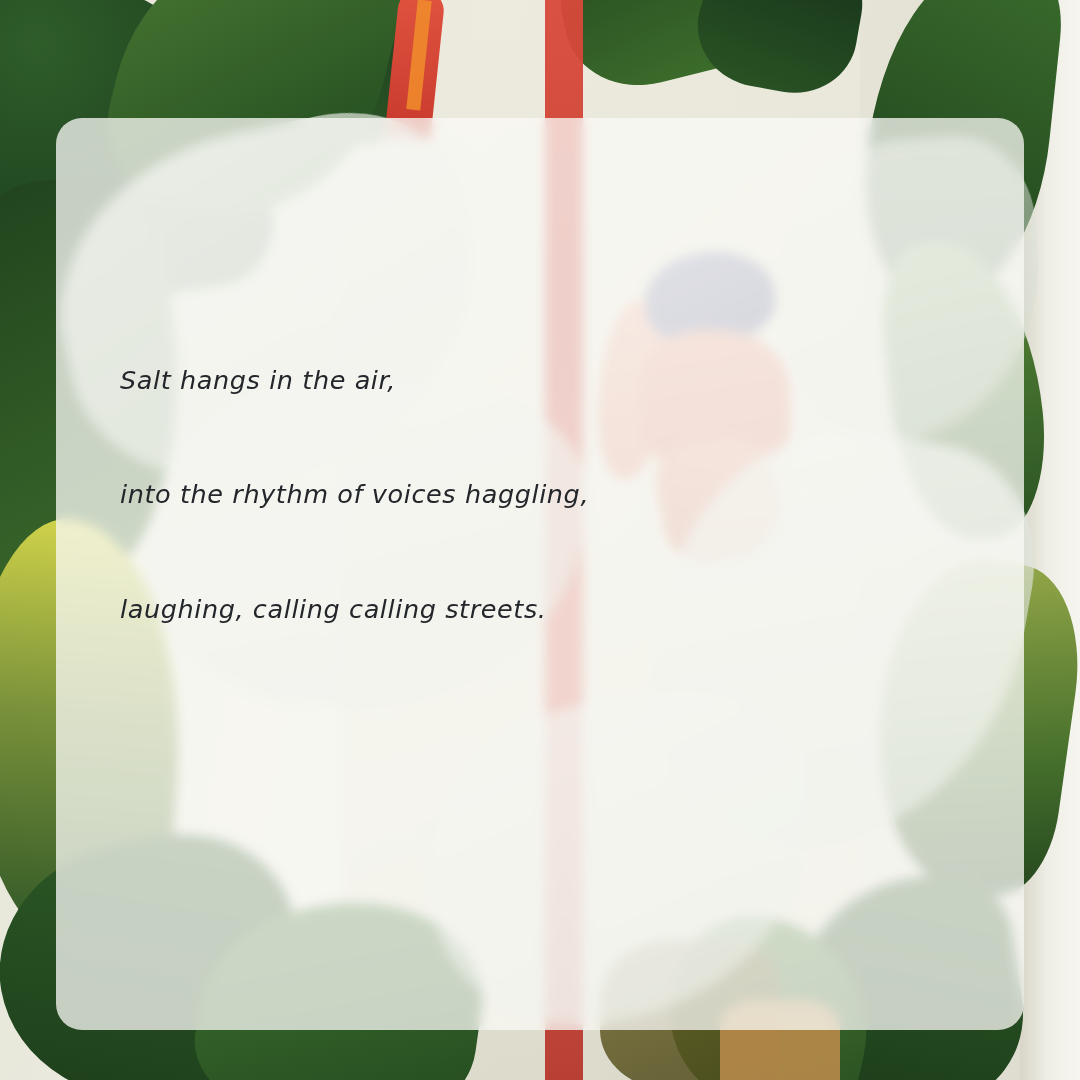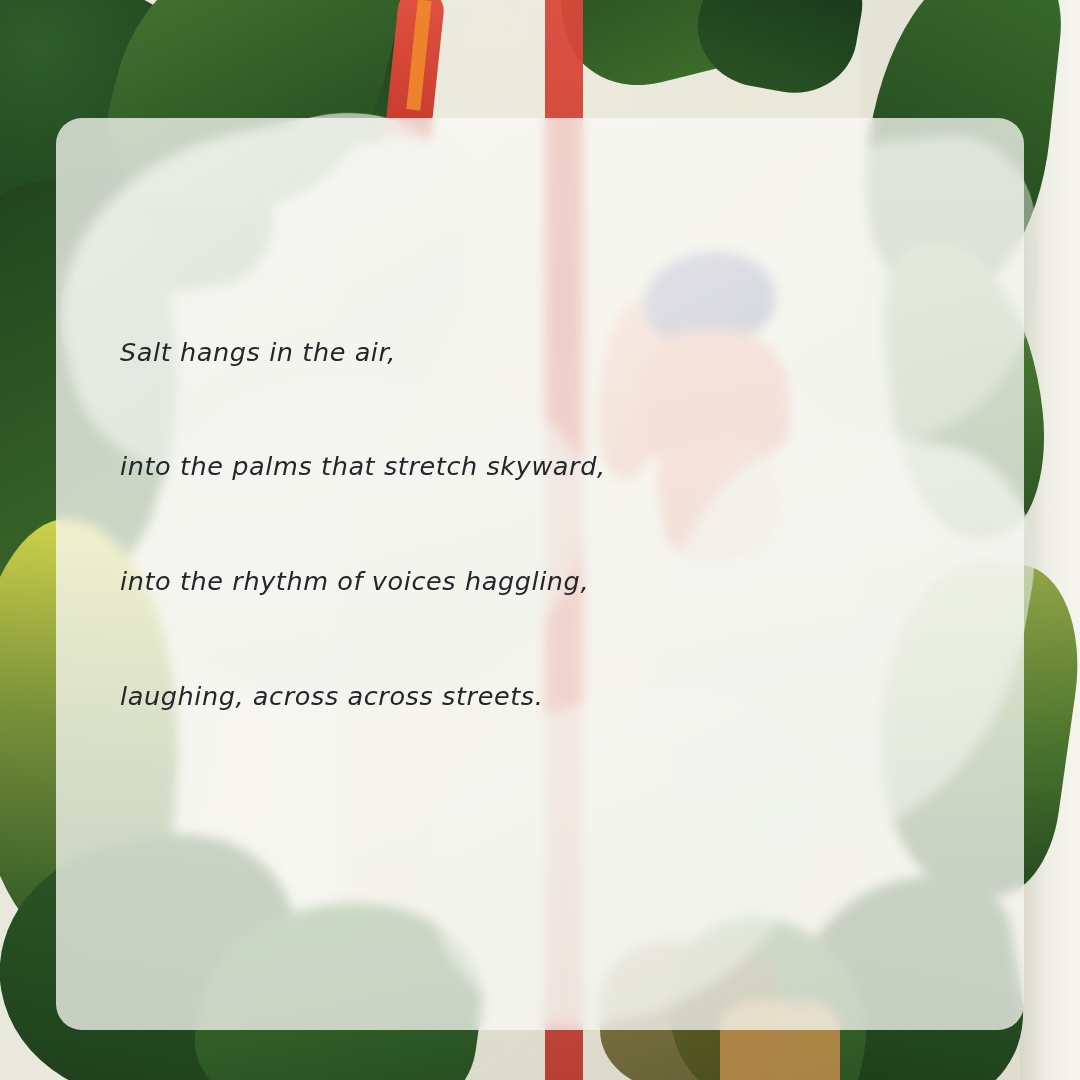--- a/index.html
+++ b/index.html
@@ -185,21 +185,21 @@
     position: absolute;
     left: 56px;
     top: 118px;
     width: 968px;
     height: 912px;
     border-radius: 26px;
     background: rgba(250, 250, 246, 0.76);
     backdrop-filter: blur(6px);
     -webkit-backdrop-filter: blur(6px);
     box-sizing: border-box;
-    padding: 62px 64px;
+    padding: 90px 64px;
     overflow: hidden;
   }
 
   .poem-text {
     margin: 0;
     font-family: "DejaVu Sans", sans-serif;
     font-style: italic;
     font-size: 25.5px;
     line-height: 38.2px;
     letter-spacing: 0.6px;
@@ -252,23 +252,22 @@
   <div class="pale p5"></div>
   <div class="pale p1"></div>
   <div class="pale p2"></div>
   <div class="pale p3"></div>
   <div class="pale p4"></div>
 
   <div class="poem-card">
     <div class="poem-text">
       <div class="stanza">
         <span class="line">Salt hangs in the air,</span>
-        <span class="line">into the palms that stretch skyward,</span>
         <span class="line">into the rhythm of voices haggling,</span>
-        <span class="line">laughing, across across streets.</span>
+        <span class="line">laughing, calling calling streets.</span>
       </div>
       <div class="stanza">
         
         
         
       </div>
       
       
     </div>
   </div>

